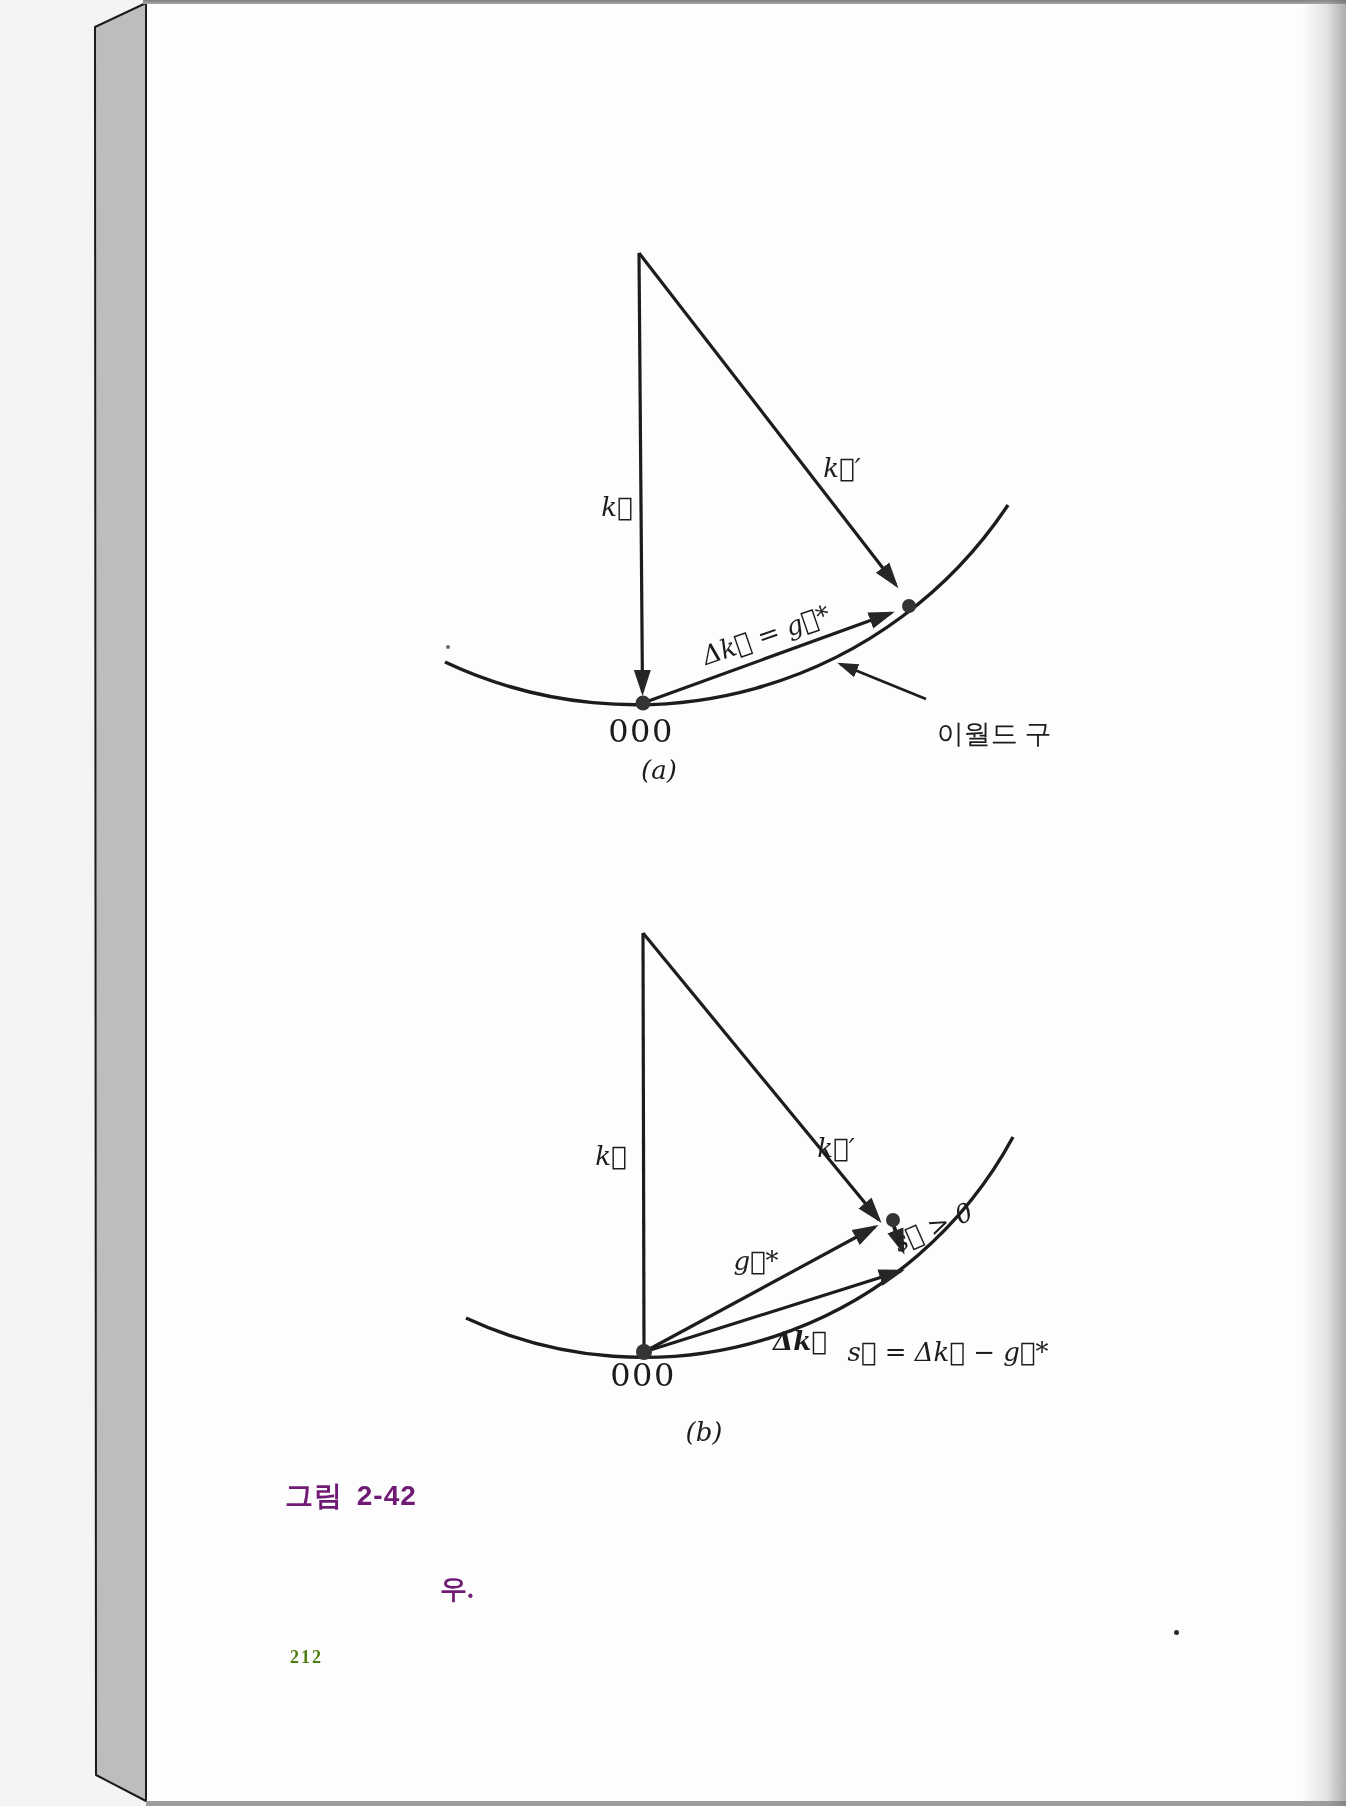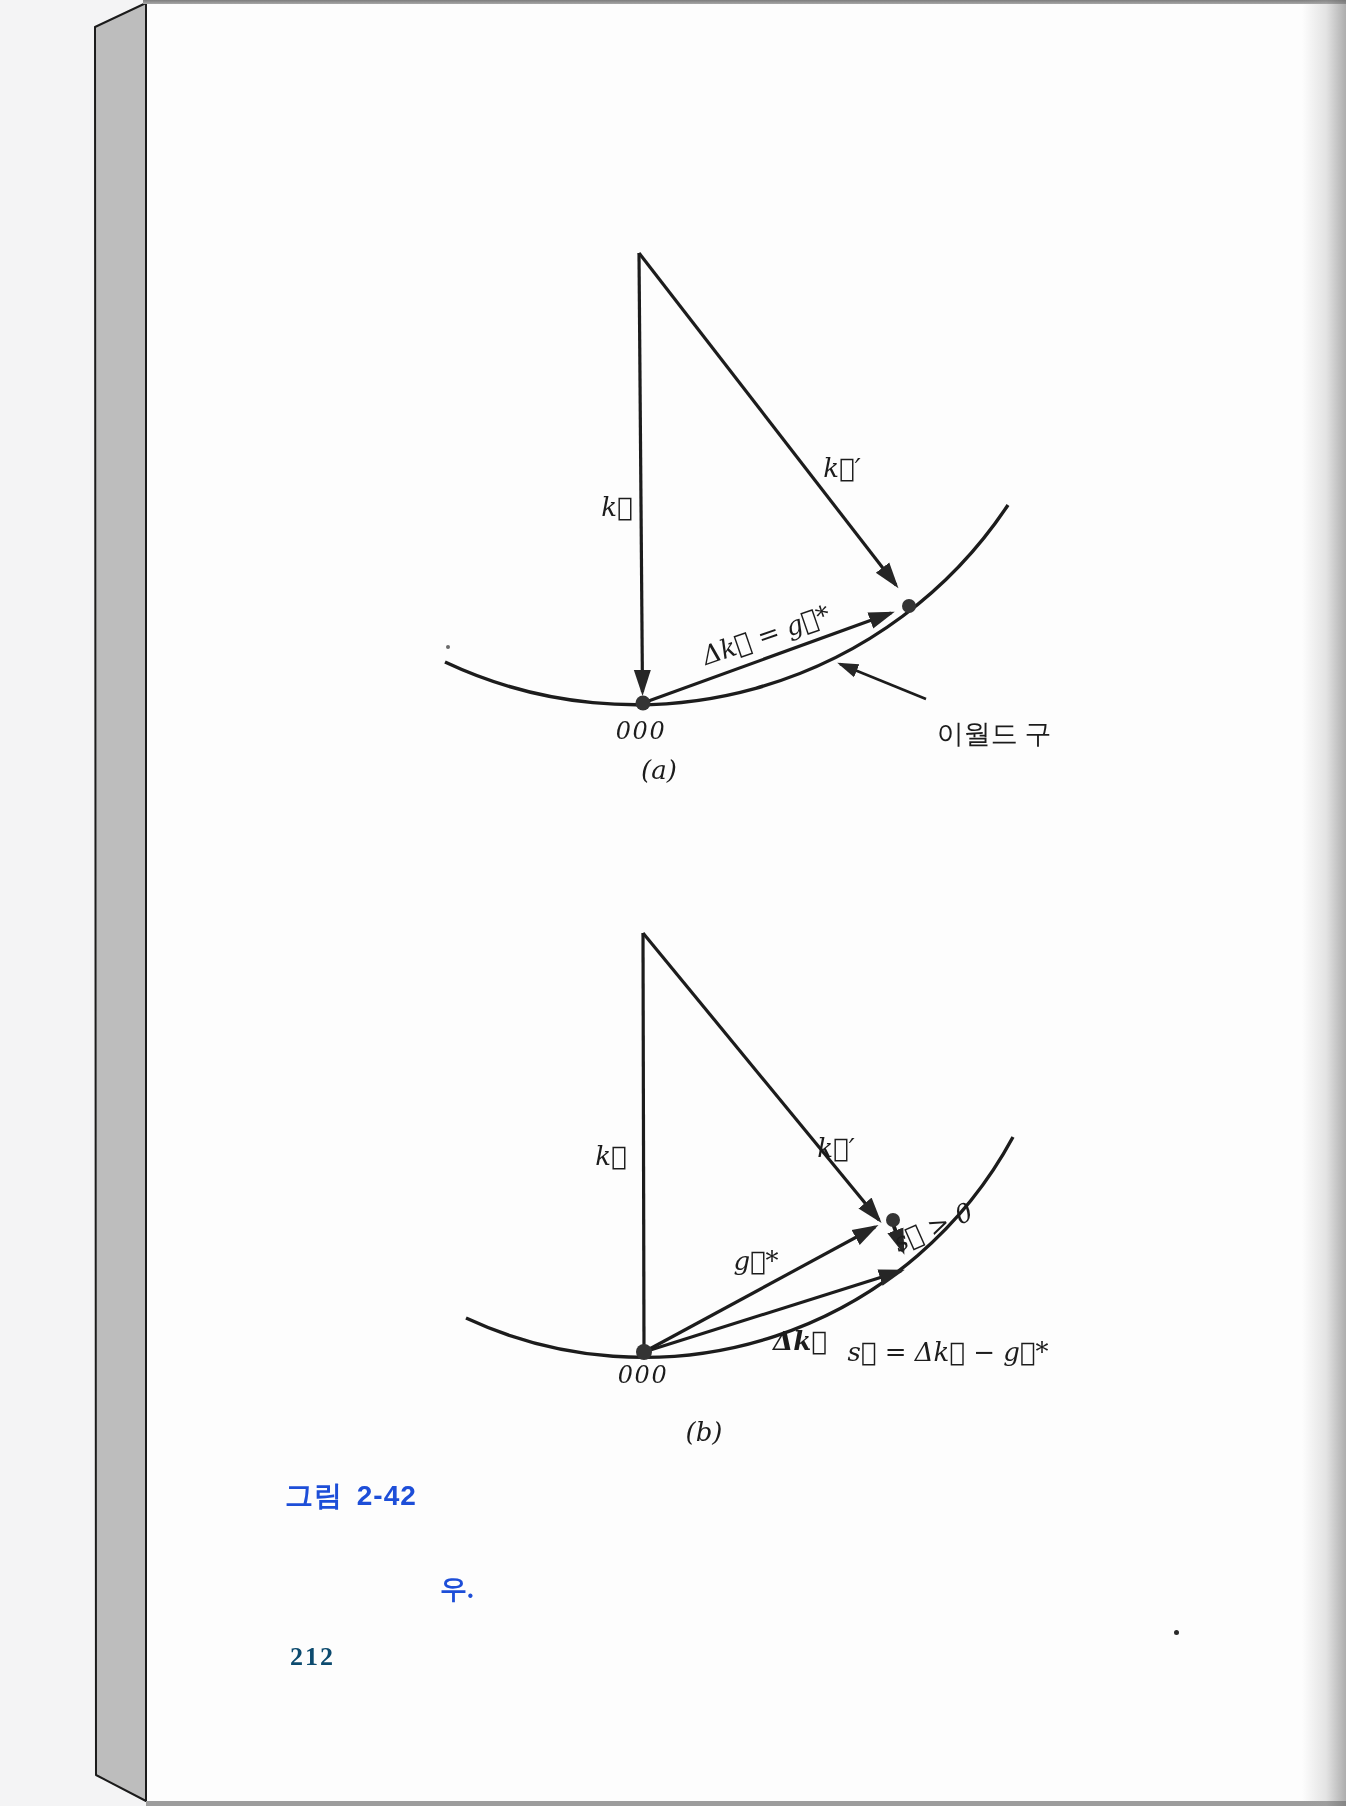--- a/index.html
+++ b/index.html
@@ -8,38 +8,38 @@
     position:relative; width:1346px; height:1806px;
     background:#f4f4f5; overflow:hidden;
   }
   .art { position:absolute; left:0; top:0; width:1346px; height:1806px; }
   .lbl {
     position:absolute; transform:translate(-50%,-50%);
     font-family:"DejaVu Serif", serif; font-style:italic;
     font-size:26px; color:#1c1c1c; white-space:pre; line-height:1;
   }
   .upright { font-style:normal; }
-  .origin { font-size:24px; letter-spacing:1.5px;font-style:italic; }
+  .origin { font-size:32px; letter-spacing:1.5px; }
   .rot-a { transform:translate(-50%,-50%) rotate(-19deg); }
   .rot-b { transform:translate(-50%,-50%) rotate(-24deg); }
   .korean { font-family:"Liberation Serif","DejaVu Sans",serif; font-size:27px; }
   .cap {
     position:absolute; transform:translate(0,-50%);
     font-family:"Liberation Serif","DejaVu Serif",serif;
-    font-weight:bold; font-size:27px; color:#1d4ed8;
+    font-weight:bold; font-size:27px; color:#701a75;
     white-space:pre; word-spacing:5px; line-height:1;
   }
   .cap-label {
     font-family:"Liberation Sans","DejaVu Sans",sans-serif;
     font-size:28px; letter-spacing:1px;
   }
   .pagenum {
     position:absolute; transform:translate(0,-50%);
     font-family:"Liberation Serif",serif; font-weight:bold;
-    font-size:26px; letter-spacing:2px; color:#0c4a6e;
+    font-size:18px; letter-spacing:2px; color:#4d7c0f;
   }
   .speck { position:absolute; border-radius:50%; }
   .speck-1 { left:446px; top:645px; width:4px; height:4px; background:#6a6a6a; }
   .speck-2 { left:1174px; top:1630px; width:5px; height:5px; background:#2a2a2a; }
   .edge-shadow-right {
     position:absolute; top:0; right:0; width:44px; height:1806px;
     background:linear-gradient(90deg, rgba(170,170,170,0) 0%, rgba(160,160,160,0.28) 55%, rgba(115,115,115,0.58) 100%);
   }
   .edge-top {
     position:absolute; left:143px; right:0; top:0; height:4px;

